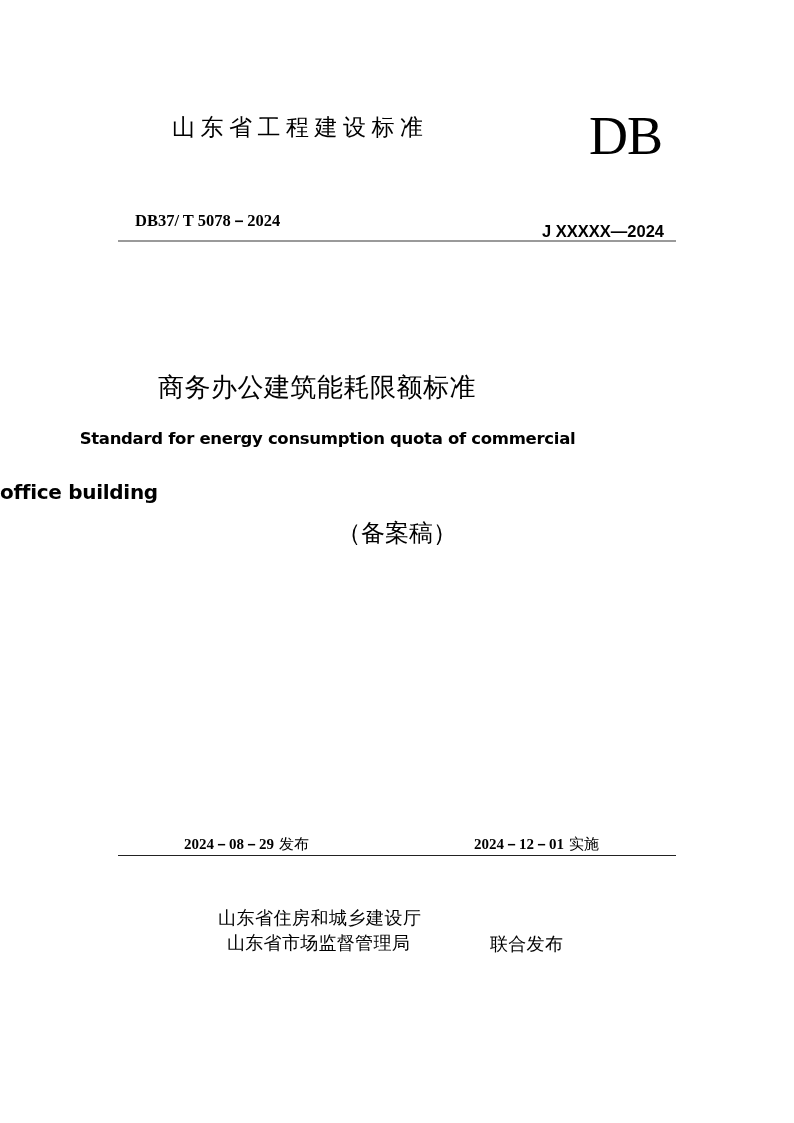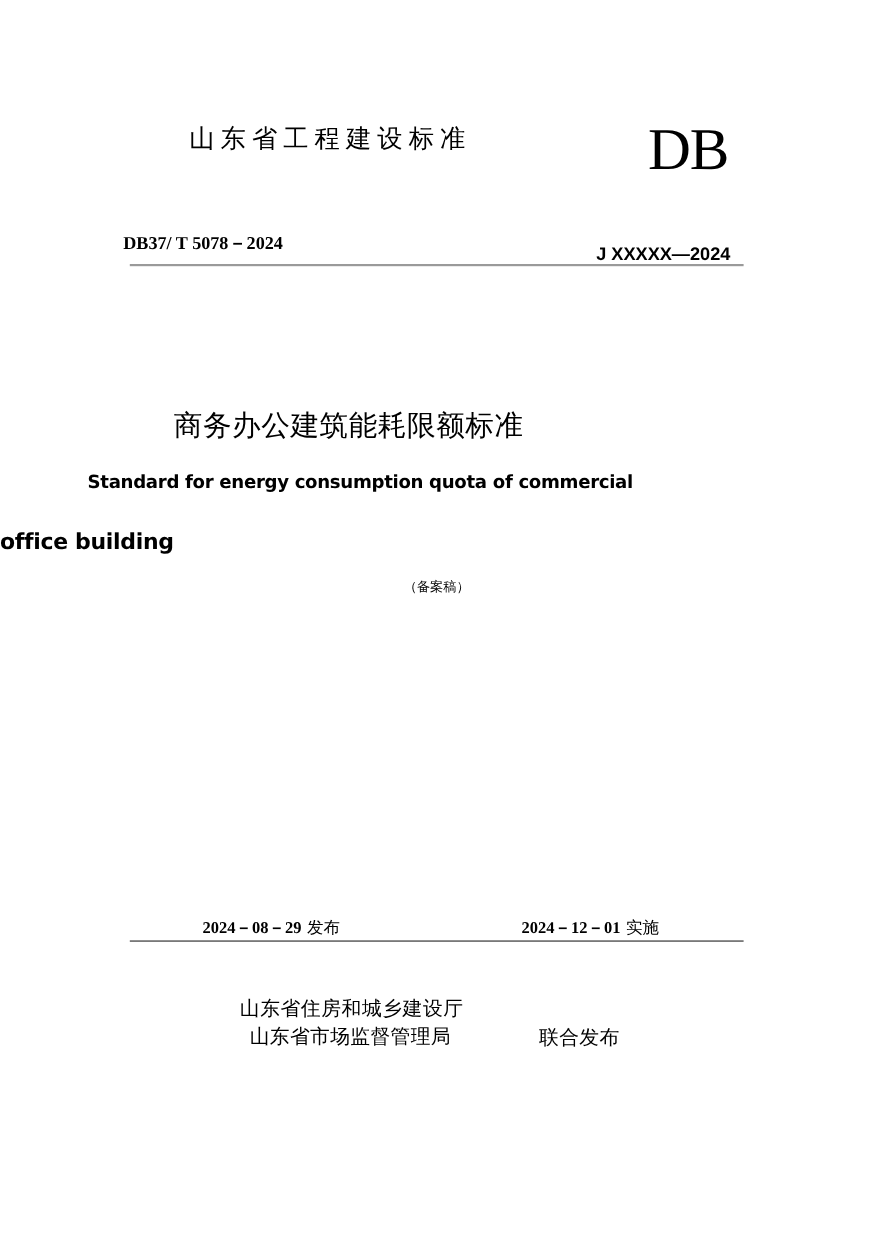--- a/index.html
+++ b/index.html
@@ -29,21 +29,21 @@
     .db-mark {
       left: 589px;
       top: 106px;
       font-size: 54px;
       line-height: 60px;
       font-family: "Liberation Serif", serif;
       font-weight: normal;
       letter-spacing: -1px;
     }
     .std-code {
-      left: 112px;
+      left: 135px;
       top: 210px;
       font-size: 16.5px;
       line-height: 22px;
       font-family: "Liberation Serif", serif;
       font-weight: bold;
     }
     .record-code {
       right: 130px;
       top: 220px;
       font-size: 16.5px;
@@ -89,21 +89,21 @@
       line-height: 24px;
       font-family: "DejaVu Sans", sans-serif;
       font-weight: bold;
       letter-spacing: -0.3px;
     }
     .draft-label {
       left: 0;
       width: 794px;
       top: 518px;
       text-align: center;
-      font-size: 12px;
+      font-size: 24px;
       line-height: 30px;
       font-family: "DejaVu Sans", sans-serif;
     }
 
     .date-issue {
       left: 184px;
       top: 833px;
       font-size: 15px;
       line-height: 22px;
       font-family: "Liberation Serif", serif;

